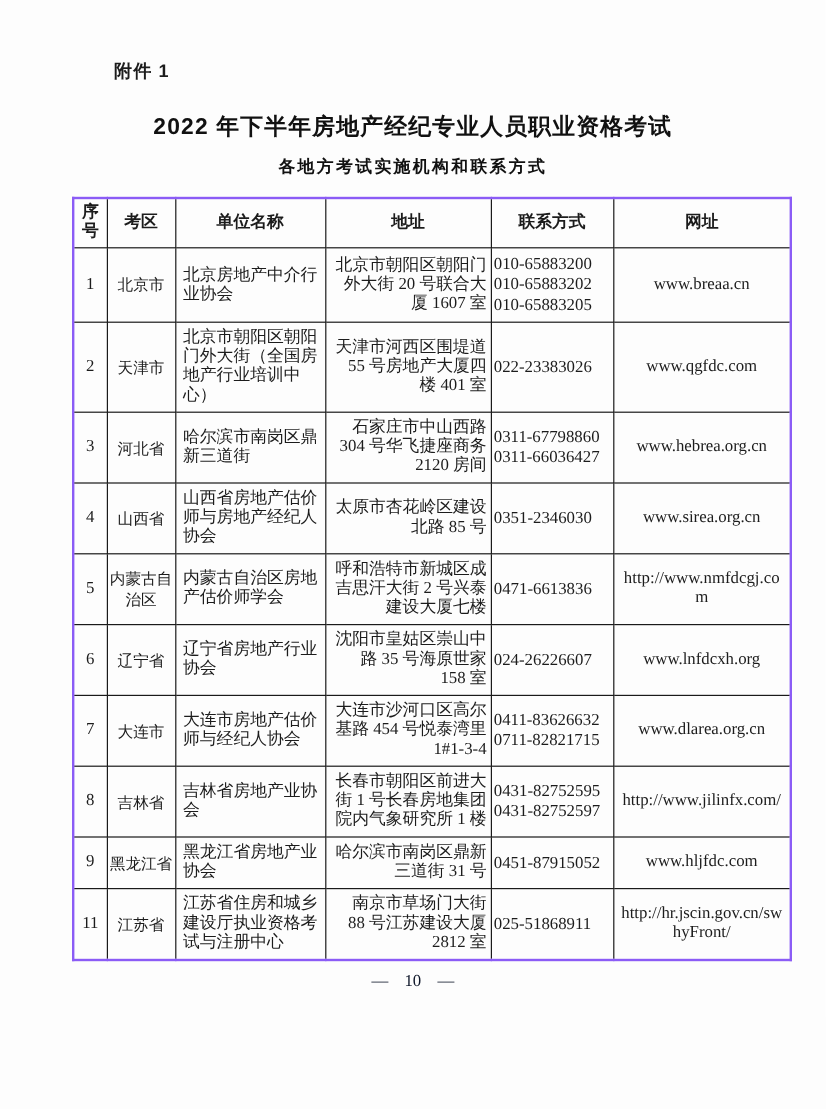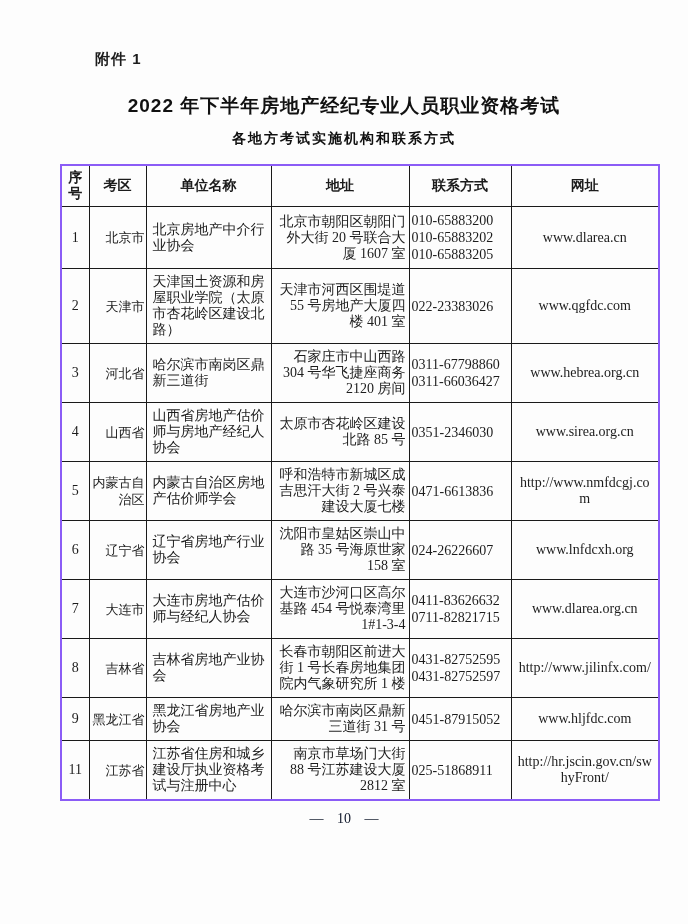--- a/index.html
+++ b/index.html
@@ -64,21 +64,21 @@
     font-size: 14px;
     text-align: center;
     padding: 4px 2px;
   }
   td.col-no {
     text-align: center;
     padding: 5px 1px;
     font-family: "Liberation Serif", "DejaVu Serif", serif;
   }
   td.col-region {
-    text-align: right;
+    text-align: center;
     padding: 5px 1px;
     font-size: 13px;
     line-height: 17px;
   }
   td.col-unit {
     text-align: left;
     padding-left: 6px;
     padding-right: 3px;
   }
   td.col-address {
@@ -141,26 +141,26 @@
         <tr>
           <td class="col-no">1</td>
           <td class="col-region">北京市</td>
           <td class="col-unit">北京房地产中介行业协会</td>
           <td class="col-address">北京市朝阳区朝阳门外大街 20 号联合大厦 1607 室</td>
           <td class="col-contact">
             <div>010-65883200</div>
             <div>010-65883202</div>
             <div>010-65883205</div>
           </td>
-          <td class="col-website">www.dlarea.cn</td>
+          <td class="col-website">www.breaa.cn</td>
         </tr>
         <tr>
           <td class="col-no">2</td>
           <td class="col-region">天津市</td>
-          <td class="col-unit">天津国土资源和房屋职业学院（太原市杏花岭区建设北路）</td>
+          <td class="col-unit">北京市朝阳区朝阳门外大街（全国房地产行业培训中心）</td>
           <td class="col-address">天津市河西区围堤道 55 号房地产大厦四楼 401 室</td>
           <td class="col-contact">
             <div>022-23383026</div>
           </td>
           <td class="col-website">www.qgfdc.com</td>
         </tr>
         <tr>
           <td class="col-no">3</td>
           <td class="col-region">河北省</td>
           <td class="col-unit">哈尔滨市南岗区鼎新三道街</td>

